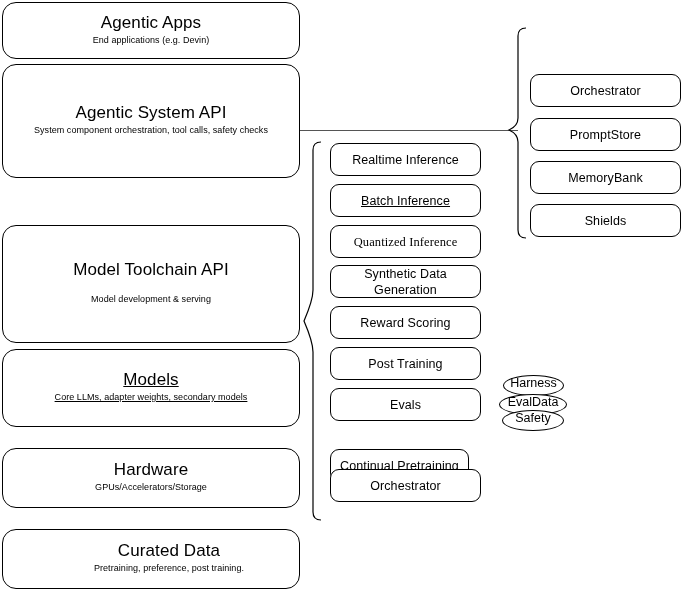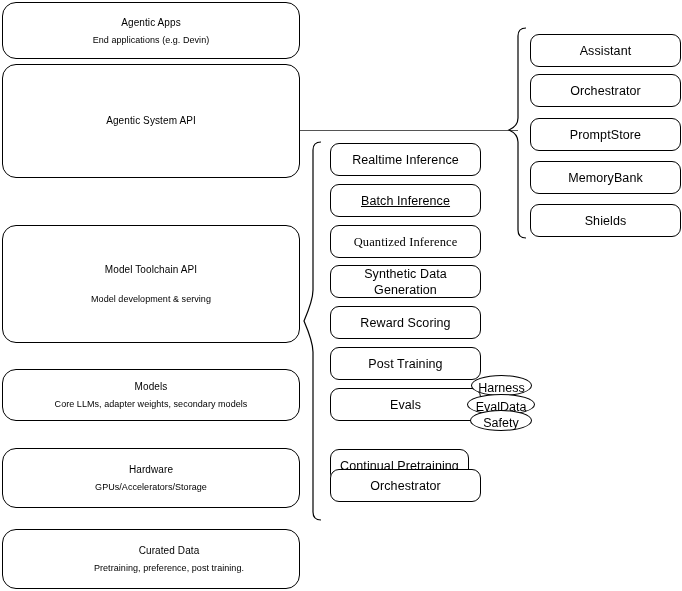--- a/index.html
+++ b/index.html
@@ -29,21 +29,21 @@
     justify-content: center;
     text-align: center;
   }
   .node.layer {
     border-radius: 14px;
   }
   .node.pillbox {
     border-radius: 9px;
   }
   .node .title {
-    font-size: 10px;
+    font-size: 17px;
     line-height: 16px;
     color: #000000;
     letter-spacing: 0.1px;
   }
   .node .subtitle {
     font-size: 9px;
     line-height: 13px;
     color: #000000;
     margin-top: 3px;
     letter-spacing: 0.05px;
@@ -51,24 +51,25 @@
   .node.item .title {
     font-size: 12.5px;
   }
   .ellipse {
     position: absolute;
     box-sizing: border-box;
     border: 1.3px solid #000000;
     background: #ffffff;
     border-radius: 50%;
     display: flex;
-    align-items: flex-end;
+    align-items: flex-start;
     justify-content: center;
     text-align: center;
     z-index: 5;
+    margin-left: 32px;
   }
   .ellipse .title {
     font-size: 12.5px;
     line-height: 14px;
     color: #000000;
     white-space: nowrap;
   }
   .connector {
     position: absolute;
     background: #555555;
@@ -91,28 +92,29 @@
 
   <div class="connector" style="left:300px; top:130px; width:218px; height:1.3px;"></div>
 
   <div class="node layer" style="left:2px; top:2px; width:298px; height:57px;">
     <div class="title">Agentic Apps</div>
     <div class="subtitle">End applications (e.g. Devin)</div>
   </div>
 
   <div class="node layer" style="left:2px; top:64px; width:298px; height:114px;">
     <div class="title">Agentic System API</div>
+    <div class="subtitle">System component orchestration, tool calls, safety checks</div>
   </div>
 
   <div class="node layer" style="left:2px; top:225px; width:298px; height:118px;gap:12px;">
     <div class="title">Model Toolchain API</div>
     <div class="subtitle">Model development &amp; serving</div>
   </div>
 
-  <div class="node layer" style="left:2px; top:369px; width:298px; height:52px;">
+  <div class="node layer" style="left:2px; top:349px; width:298px; height:78px;text-decoration:underline;">
     <div class="title">Models</div>
     <div class="subtitle">Core LLMs, adapter weights, secondary models</div>
   </div>
 
   <div class="node layer" style="left:2px; top:448px; width:298px; height:60px;">
     <div class="title">Hardware</div>
     <div class="subtitle">GPUs/Accelerators/Storage</div>
   </div>
 
   <div class="node layer" style="left:2px; top:529px; width:298px; height:60px;padding-left:36px;">
@@ -159,23 +161,20 @@
     <div class="title">EvalData</div>
   </div>
   <div class="ellipse" style="left:470px; top:410px; width:62px; height:21px;">
     <div class="title">Safety</div>
   </div>
 
   <svg class="brace-svg" style="left:506px; top:26px; width:24px; height:214px;" viewBox="0 0 24 214">
     <path d="M 20 2 Q 12 2 12 10 L 12 92 Q 12 100 3 104 Q 12 108 12 116 L 12 204 Q 12 212 20 212"></path>
   </svg>
 
-  <div class="node pillbox item" style="left:530px; top:34px; width:151px; height:33px;">
-    <div class="title">Assistant</div>
-  </div>
   <div class="node pillbox item" style="left:530px; top:74px; width:151px; height:33px;">
     <div class="title">Orchestrator</div>
   </div>
   <div class="node pillbox item" style="left:530px; top:118px; width:151px; height:33px;">
     <div class="title">PromptStore</div>
   </div>
   <div class="node pillbox item" style="left:530px; top:161px; width:151px; height:33px;">
     <div class="title">MemoryBank</div>
   </div>
   <div class="node pillbox item" style="left:530px; top:204px; width:151px; height:33px;">

